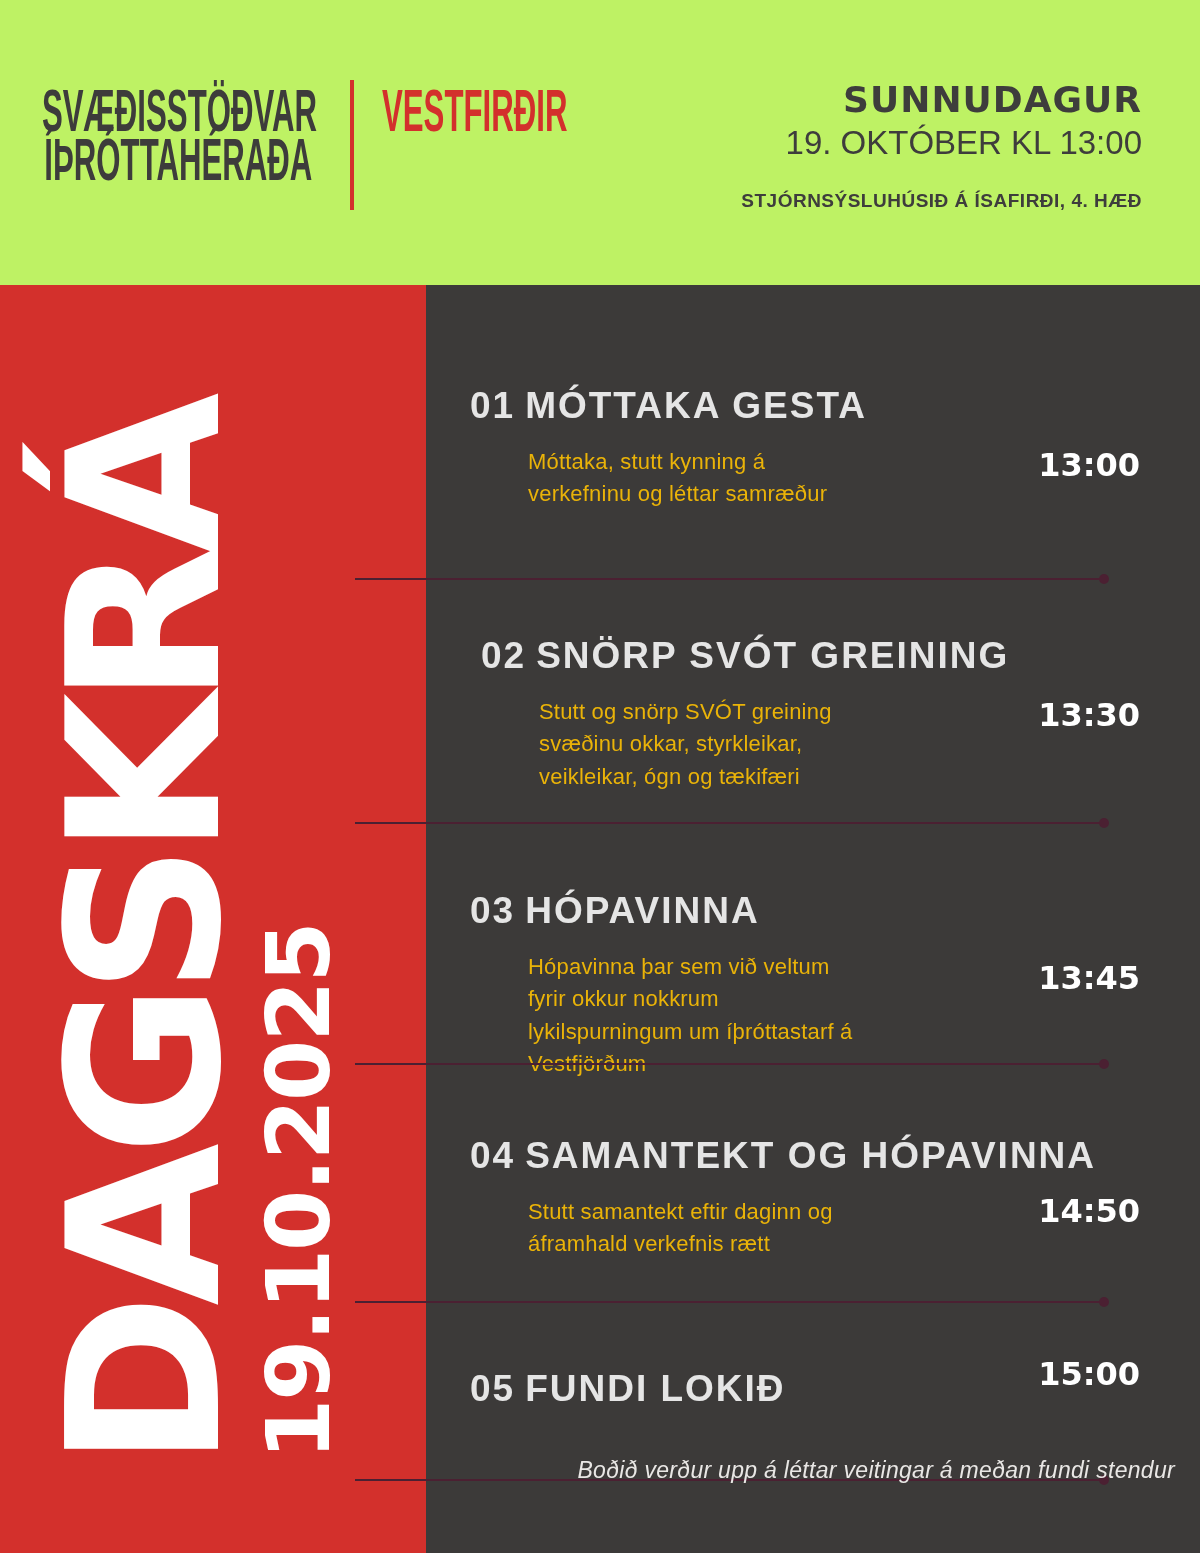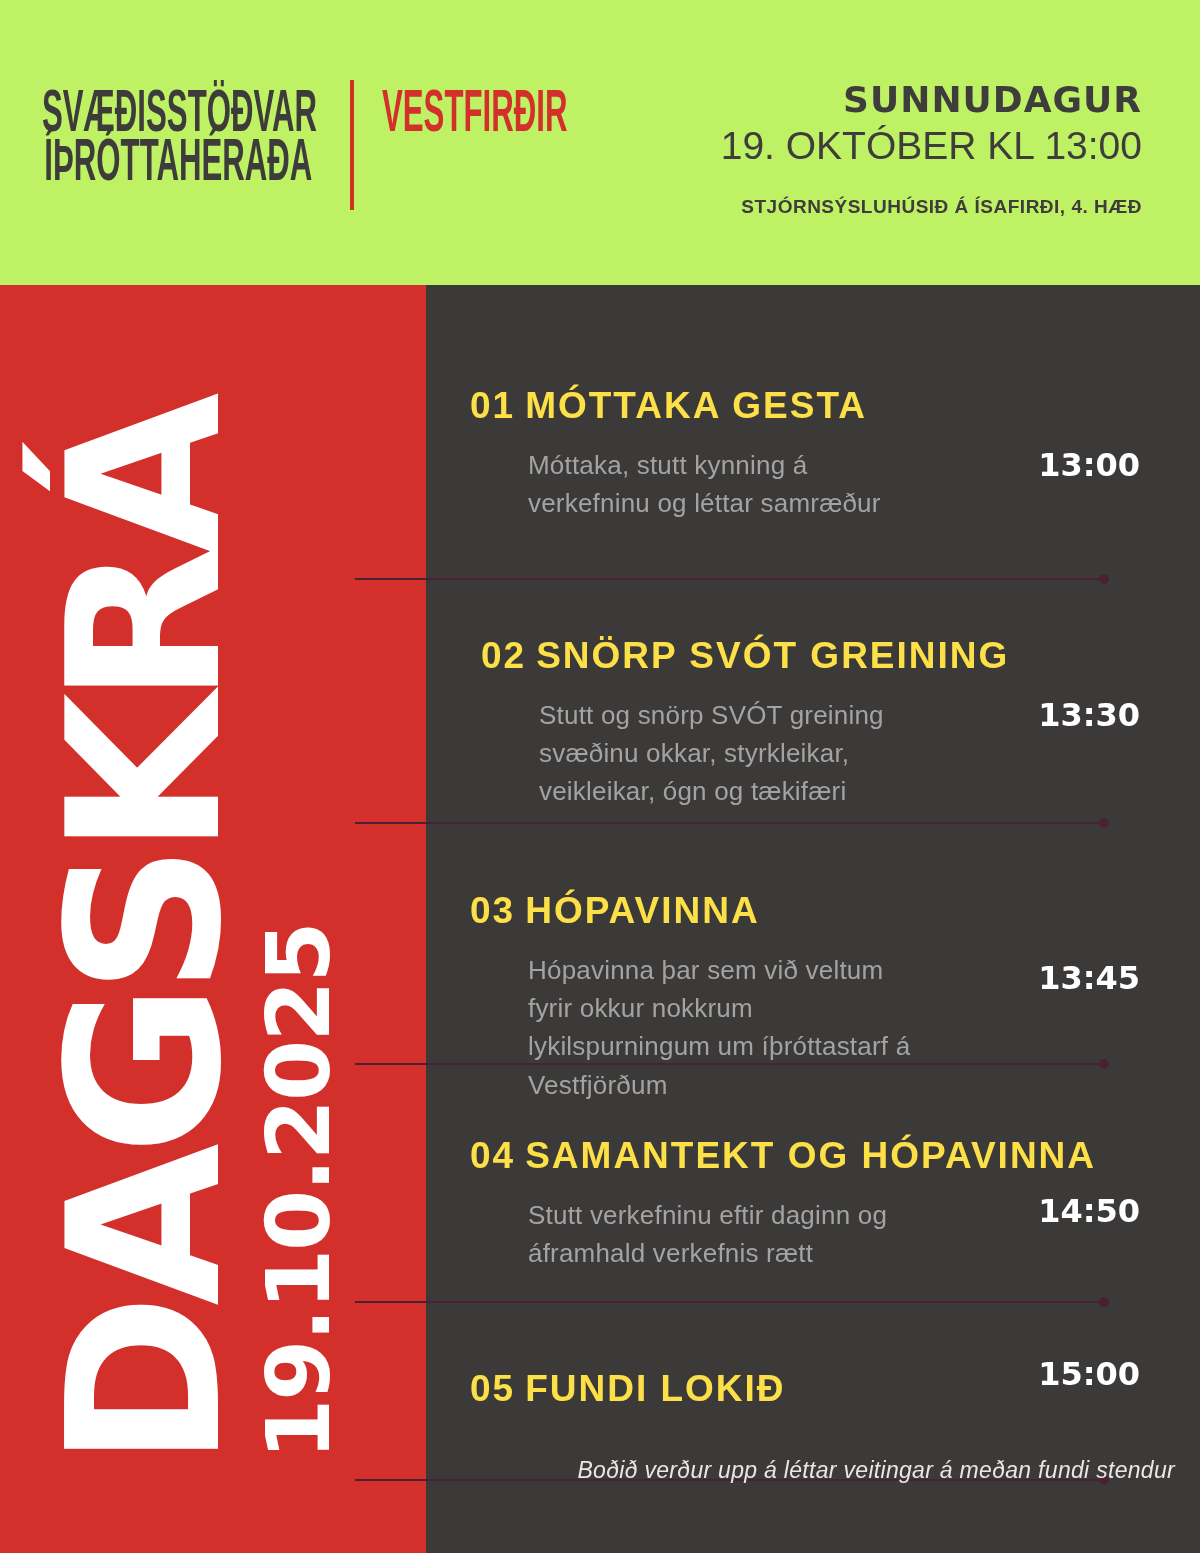--- a/index.html
+++ b/index.html
@@ -31,21 +31,21 @@
     color:#d3302c; font-weight:800; font-size:60px; line-height:0.82;
     white-space:nowrap;
   }
 
   .event { position:absolute; right:58px; top:82px; text-align:right; color:#3e3d3c; }
   .event-day {
     font-family:"DejaVu Sans", sans-serif;
     font-weight:800; font-size:36px; line-height:1.0; letter-spacing:1px;
   }
   .event-datetime {
-    margin-top:8px; font-size:39px; font-weight:400; letter-spacing:0px; line-height:1.0;
+    margin-top:8px; font-size:33px; font-weight:400; letter-spacing:0px; line-height:1.0;
   }
   .event-venue {
     margin-top:32px; font-size:19px; font-weight:700; letter-spacing:0.5px; line-height:1.0;
   }
 
   
   .main { position:absolute; top:285px; left:0; width:1200px; height:1268px; background:#3c3a39; }
   .red-panel { position:absolute; top:0; left:0; width:426px; height:1268px; background:#d3302c; }
 
   .vert {
@@ -58,27 +58,27 @@
     font-size:210px; letter-spacing:-12px; line-height:0.8;
   }
   .side-date {
     position:absolute; left:262px; top:690px; height:485px; width:80px;
     font-size:88px; font-weight:700; letter-spacing:-2px; line-height:0.85;
   }
 
   .item { position:absolute; left:470px; right:60px; }
   .s1 { top:100px; } .s2 { top:350px;margin-left:11px; } .s3 { top:605px; } .s4 { top:850px; } .s5 { top:1083px; }
   .item-title {
-    color:#fde047; font-weight:800; font-size:37px; letter-spacing:2px;
+    color:#e5e5e5; font-weight:800; font-size:37px; letter-spacing:2px;
     line-height:1.15; white-space:nowrap;
   }
   .item-num { margin-right:10px; }
   .item-desc {
     margin:18px 0 0 58px; max-width:430px;
-    color:#a3a3a3; font-size:26px; font-weight:400; line-height:1.48;
+    color:#eab308; font-size:22px; font-weight:400; line-height:1.48;
     white-space:pre-line; letter-spacing:0.2px;
   }
   .item-time {
     position:absolute; right:0; top:64px;
     font-family:"DejaVu Sans", sans-serif;
     color:#ffffff; font-weight:800; font-size:32px; line-height:1.0;
   }
   .s3 .item-time { top:72px;text-align:center; }
   .s4 .item-time { top:60px; }
   .s5 .item-time { top:-10px; }
@@ -144,21 +144,21 @@
       <h2 class="item-title"><span class="item-num">03</span><span>HÓPAVINNA</span></h2>
       <p class="item-desc">Hópavinna þar sem við veltum
 fyrir okkur nokkrum
 lykilspurningum um íþróttastarf á
 Vestfjörðum</p>
       <div class="item-time">13:45</div>
     </section>
 
     <section class="item s4">
       <h2 class="item-title"><span class="item-num">04</span><span>SAMANTEKT OG HÓPAVINNA</span></h2>
-      <p class="item-desc">Stutt verkefninu eftir daginn og
+      <p class="item-desc">Stutt samantekt eftir daginn og
 áframhald verkefnis rætt</p>
       <div class="item-time">14:50</div>
     </section>
 
     <section class="item s5">
       <h2 class="item-title"><span class="item-num">05</span><span>FUNDI LOKIÐ</span></h2>
       <div class="item-time">15:00</div>
     </section>
 
     <div class="sep sep1"></div>

